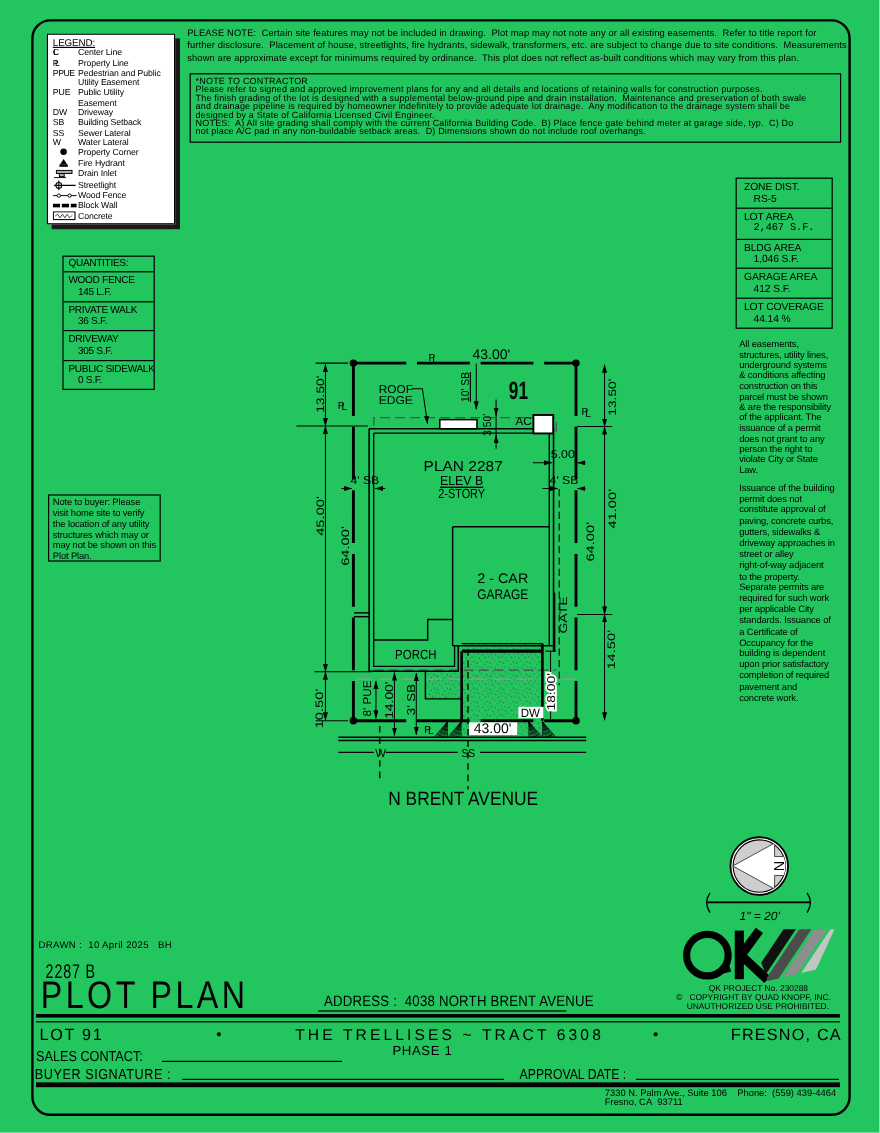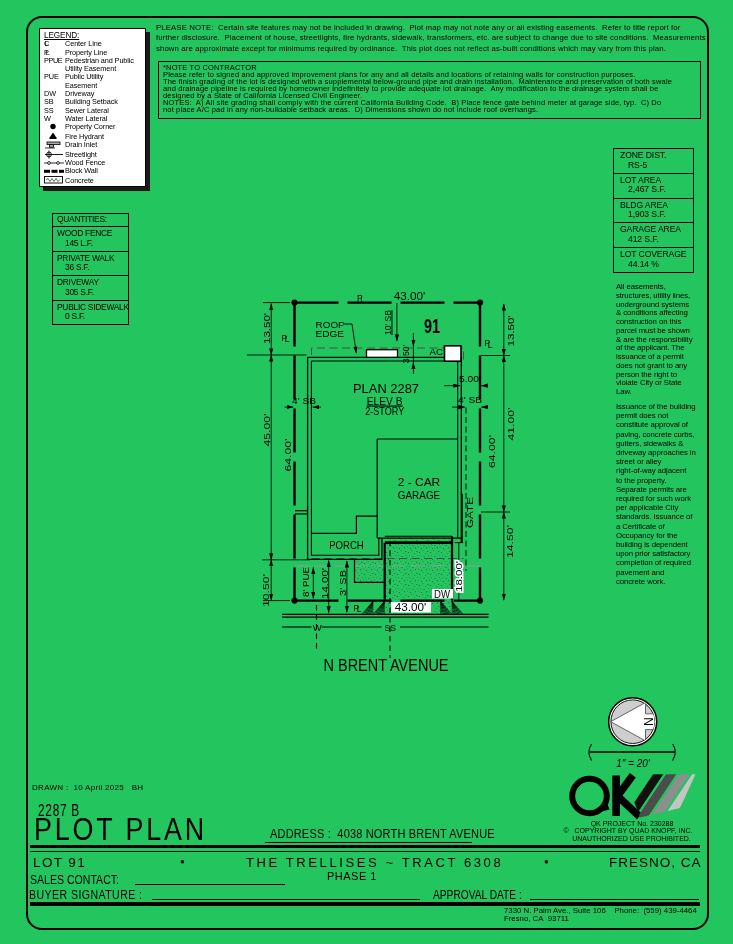--- a/index.html
+++ b/index.html
@@ -71,35 +71,38 @@
             <rect x="15" y="0.8" width="5" height="3" fill="#000"></rect>
           </svg></span>Block Wall</div>
   <div><span style="display:inline-block;width:21px;"><svg style="vertical-align:-1.5px" width="20" height="8">
             <rect x="0.5" y="0.5" width="18" height="6.5" fill="#fff" stroke="#000" stroke-width=".9"></rect>
             <path d="M2,4 l2,-1.5 l2,3 l2,-3 l2,3 l2,-3 l2,3 l2,-2" stroke="#000" stroke-width=".6" fill="none"></path>
           </svg></span>Concrete</div>
 </div>
 
 <div class="abs" style="left:613px;top:148px;width:79px;border:1.3px solid #000;font-size:8.6px;line-height:9.6px;letter-spacing:-.1px;white-space:nowrap;">
   <div style="border-bottom:1.3px solid #000;padding:2px 0 2.4px 6px;">ZONE DIST.<br><span style="margin-left:8px;">RS-5</span></div>
-  <div style="border-bottom:1.3px solid #000;padding:2px 0 3px 6px;">LOT AREA<br><span style="margin-left:8px;">2,467 S.F.</span></div>
-  <div style="border-bottom:1.3px solid #000;padding:2px 0 2.4px 6px;">BLDG AREA<br><span style="margin-left:8px;">1,903 S.F.</span></div>
+  <div style="border-bottom:1.3px solid #000;padding:2px 0 3px 6px;">LOT AREA<br><span style="margin-left:8px;font-family:Liberation Mono, monospace;">2,467 S.F.</span></div>
+  <div style="border-bottom:1.3px solid #000;padding:2px 0 2.4px 6px;">BLDG AREA<br><span style="margin-left:8px;">1,046 S.F.</span></div>
   <div style="border-bottom:1.3px solid #000;padding:2px 0 2.4px 6px;">GARAGE AREA<br><span style="margin-left:8px;">412 S.F.</span></div>
   <div style="padding:2px 0 2.4px 6px;">LOT COVERAGE<br><span style="margin-left:8px;">44.14 %</span></div>
 </div>
 
 <div class="abs" style="left:52px;top:213px;width:75px;border:1.3px solid #000;font-size:8.4px;line-height:9.6px;letter-spacing:-.25px;white-space:nowrap;">
   <div style="border-bottom:1.3px solid #000;padding:1px 0 1.4px 4px;">QUANTITIES:</div>
   <div style="border-bottom:1.3px solid #000;padding:2px 0 2.4px 4px;">WOOD FENCE<br><span style="margin-left:8px;">145 L.F.</span></div>
   <div style="border-bottom:1.3px solid #000;padding:2px 0 2.4px 4px;">PRIVATE WALK<br><span style="margin-left:8px;">36 S.F.</span></div>
   <div style="border-bottom:1.3px solid #000;padding:2px 0 2.4px 4px;">DRIVEWAY<br><span style="margin-left:8px;">305 S.F.</span></div>
   <div style="padding:2px 0 2.4px 4px;">PUBLIC SIDEWALK<br><span style="margin-left:8px;">0 S.F.</span></div>
 </div>
 
 
+<div class="abs hand" style="left:40px;top:412px;width:89px;height:52px;border:1.6px solid #000;padding:2px 0 0 3px;font-size:7.8px;line-height:8.9px;letter-spacing:-.1px;white-space:nowrap;">
+Note to buyer: Please<br>visit home site to verify<br>the location of any utility<br>structures which may or<br>may not be shown on this<br>Plot Plan.
+</div>
 
 <div class="abs hand" style="left:616px;top:283px;width:90px;font-size:7.8px;line-height:8.75px;letter-spacing:-.1px;white-space:nowrap;">
 All easements,<br>structures, utility lines,<br>underground systems<br>&amp; conditions affecting<br>construction on this<br>parcel must be shown<br>&amp; are the responsibility<br>of the applicant. The<br>issuance of a permit<br>does not grant to any<br>person the right to<br>violate City or State<br>Law.
 </div>
 
 <div class="abs hand" style="left:616px;top:402px;width:90px;font-size:7.8px;line-height:9.2px;letter-spacing:-.1px;white-space:nowrap;">
 Issuance of the building<br>permit does not<br>constitute approval of<br>paving, concrete curbs,<br>gutters, sidewalks &amp;<br>driveway approaches in<br>street or alley<br>right-of-way adjacent<br>to the property.<br>Separate permits are<br>required for such work<br>per applicable City<br>standards. Issuance of<br>a Certificate of<br>Occupancy for the<br>building is dependent<br>upon prior satisfactory<br>completion of required<br>pavement and<br>concrete work.
 </div>
 
 <svg class="abs" style="left:240px;top:282px;" width="290" height="394" viewBox="240 282 290 394">

